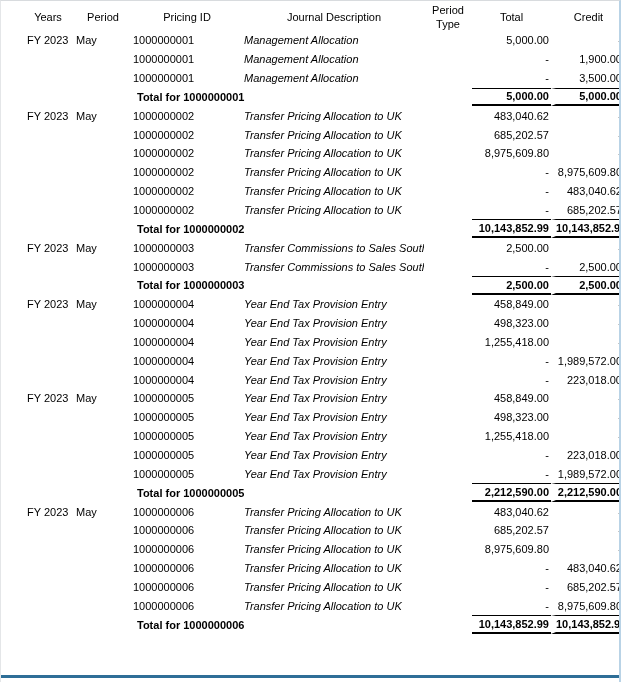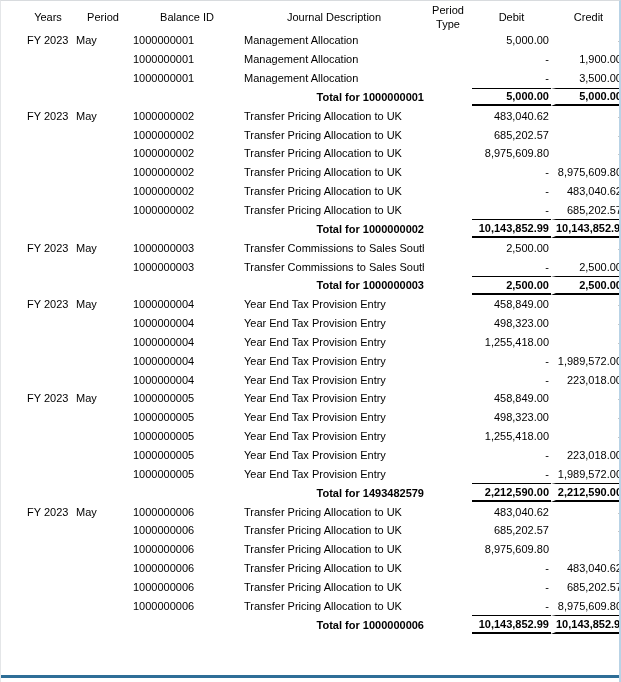--- a/index.html
+++ b/index.html
@@ -39,26 +39,26 @@
   }
   tbody td {
     height: 18.85px;
     vertical-align: middle;
     white-space: nowrap;
     overflow: hidden;
     font-size: 11px;
   }
   td.c-years  { padding-left: 7px; }
   td.c-jid    { padding-left: 3px; }
-  td.c-desc   { padding-left: 0; }
+  td.c-desc   { padding-left: 0; font-style: italic; }
   td.num      { text-align: right; }
   td.c-debit  { padding-right: 2px; }
   td.c-credit { padding-right: 4px; }
   tr.total td { font-weight: bold; }
-  tr.total td.label { padding-left: 7px; text-align: right; }
+  tr.total td.label { padding-left: 7px; text-align: left; }
   tr.total td.num {
     border-top: 1px solid #000;
     border-bottom: 2px solid #000;
   }
   tr.total td.c-credit { border-left: 5px solid #ffffff; }
   tr.grand td.label { padding-left: 47px; }
   .bottom-bar {
     position: absolute;
     left: 0;
     bottom: 4px;
@@ -78,24 +78,24 @@
       <col style="width:114px">
       <col style="width:180px">
       <col style="width:48px">
       <col style="width:79px">
       <col style="width:75px">
     </colgroup>
     <thead>
       <tr>
         <th>Years</th>
         <th>Period</th>
-        <th>Balance ID</th>
+        <th>Pricing ID</th>
         <th>Journal Description</th>
         <th>Period Type</th>
-        <th>Debit</th>
+        <th>Total</th>
         <th>Credit</th>
       </tr>
     </thead>
     <tbody id="report-body">
         <tr class="row">
           <td class="c-years">FY 2023</td>
           <td class="c-period">May</td>
           <td class="c-jid">1000000001</td>
           <td class="c-desc">Management Allocation</td>
           <td class="c-btype"></td>
@@ -302,21 +302,21 @@
           <td class="c-period"></td>
           <td class="c-jid">1000000005</td>
           <td class="c-desc">Year End Tax Provision Entry</td>
           <td class="c-btype"></td>
           <td class="num c-debit">-</td>
           <td class="num c-credit">1,989,572.00</td>
         </tr>
         <tr class="total">
           <td class="c-years"></td>
           <td class="c-period"></td>
-          <td class="label" colspan="2">Total for 1493482579</td>
+          <td class="label" colspan="2">Total for 1000000005</td>
           <td class="c-btype"></td>
           <td class="num c-debit">2,212,590.00</td>
           <td class="num c-credit">2,212,590.00</td>
         </tr>
         <tr class="row">
           <td class="c-years">FY 2023</td>
           <td class="c-period">May</td>
           <td class="c-jid">1000000006</td>
           <td class="c-desc">Transfer Pricing Allocation to UK</td>
           <td class="c-btype"></td>

